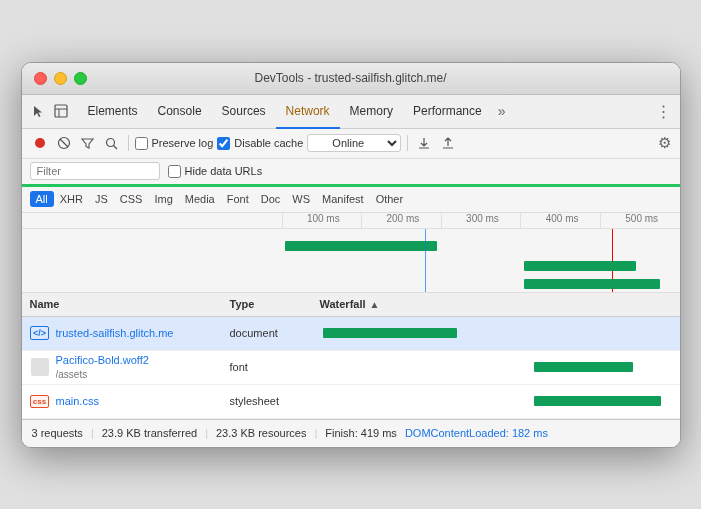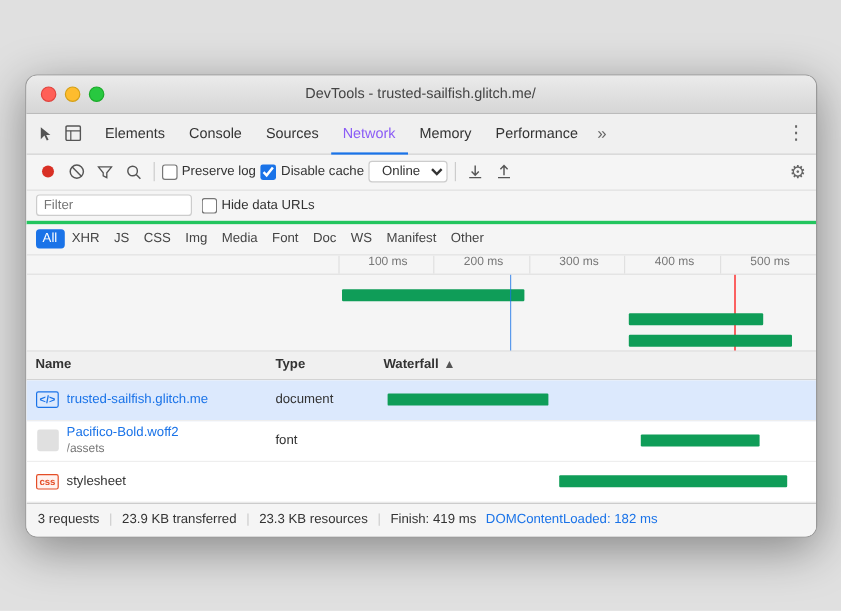--- a/index.html
+++ b/index.html
@@ -81,21 +81,21 @@
       height: 34px;
       display: flex;
       align-items: center;
       font-size: 12px;
       color: #333;
       cursor: pointer;
       border-bottom: 2px solid transparent;
       margin-top: 2px;
     }
     .nav-tab.active {
-      color: #8b5cf6;
+      color: #a16207;
       border-bottom: 2px solid #1a73e8;
     }
     .nav-more {
       margin-left: 2px;
       font-size: 14px;
       color: #666;
       cursor: pointer;
       padding: 0 4px;
     }
     .nav-kebab {
@@ -139,21 +139,21 @@
       font-size: 11px;
       color: #333;
       cursor: pointer;
     }
     .tb-checkbox-label input { cursor: pointer; }
     .online-select {
       background: #fff;
       border: 1px solid #ccc;
       border-radius: 3px;
       font-size: 11px;
-      padding: 1px 6px;
+      padding: 1px 20px;
       color: #333;
       cursor: pointer;
     }
     .tb-icon-btn {
       width: 20px;
       height: 20px;
       display: flex;
       align-items: center;
       justify-content: center;
       cursor: pointer;
@@ -564,20 +564,21 @@
         <div class="row-type">font</div>
         <div class="row-waterfall">
           <div class="wf-bar" style="left:61%; width:28%; background:#0f9d58;"></div>
         </div>
       </div>
 
       <div class="table-row">
         <div class="row-icon">
           <span class="icon-css">css</span>
         </div>
+        <div class="row-name">main.css</div>
         <div class="row-type">stylesheet</div>
         <div class="row-waterfall">
           <div class="wf-bar" style="left:61%; width:36%; background:#0f9d58;"></div>
         </div>
       </div>
     </div>
 
     <div class="status-bar">
       <span>3 requests</span>
       <span class="status-sep">|</span>

